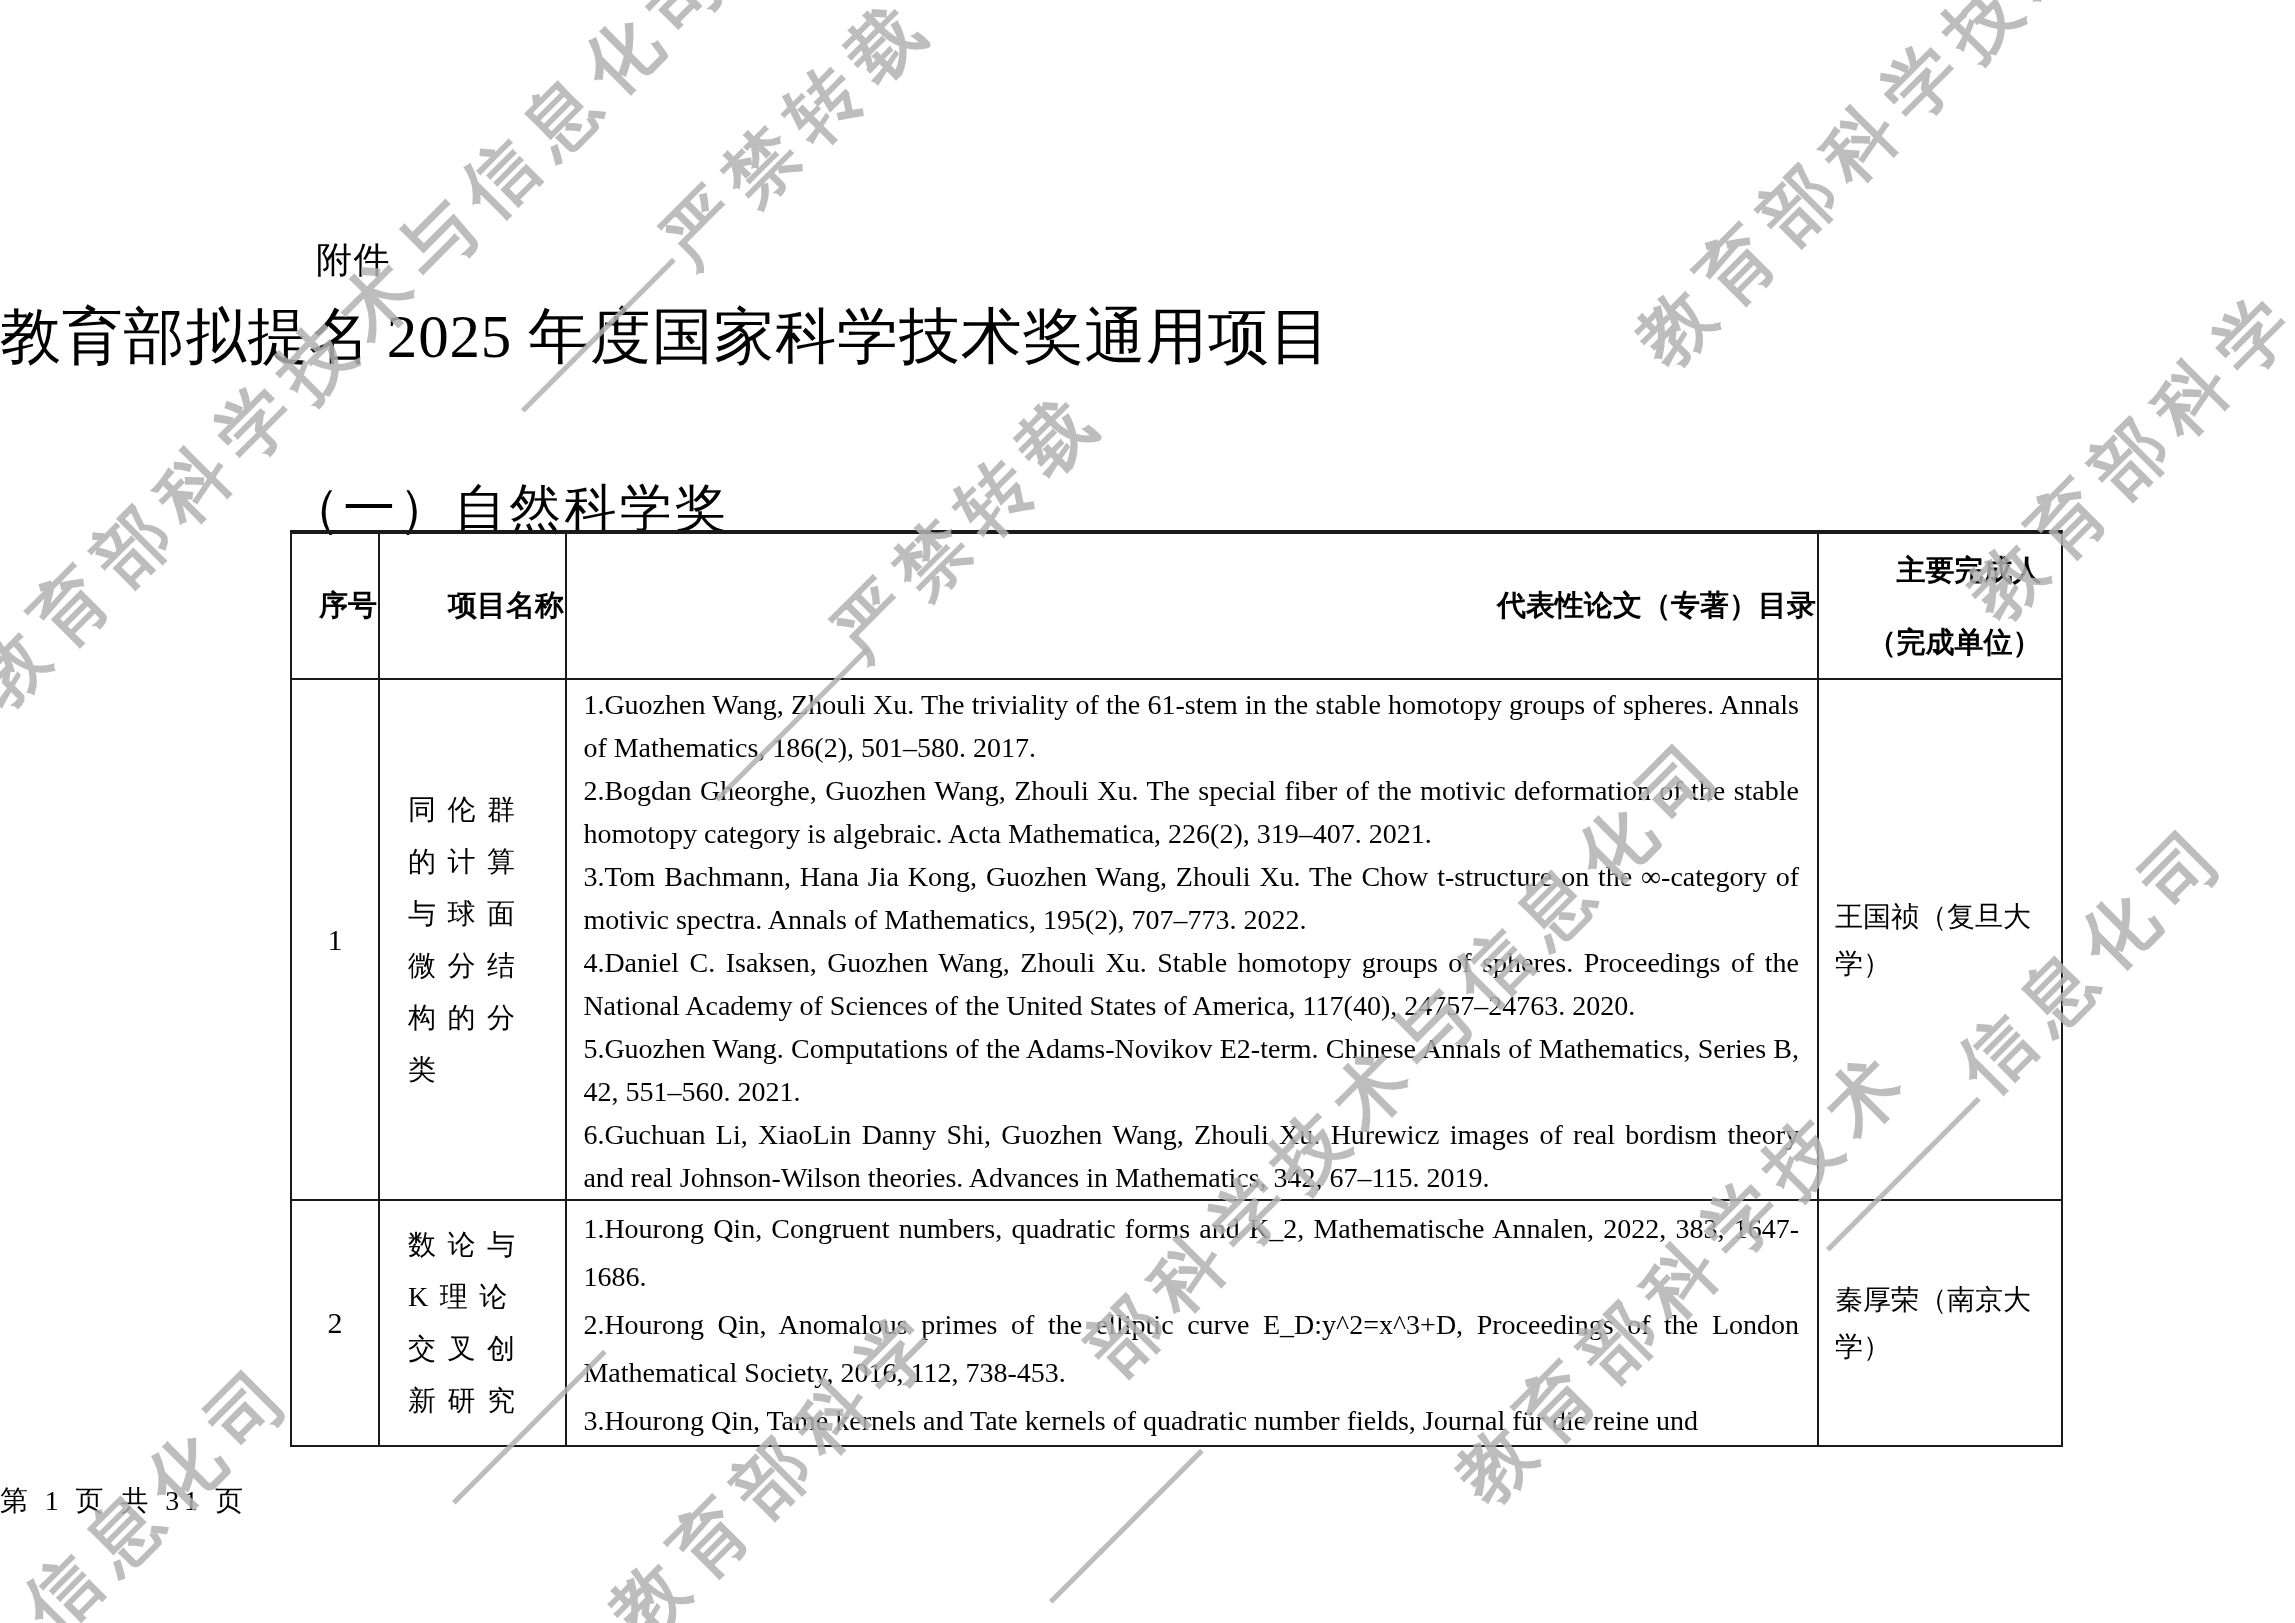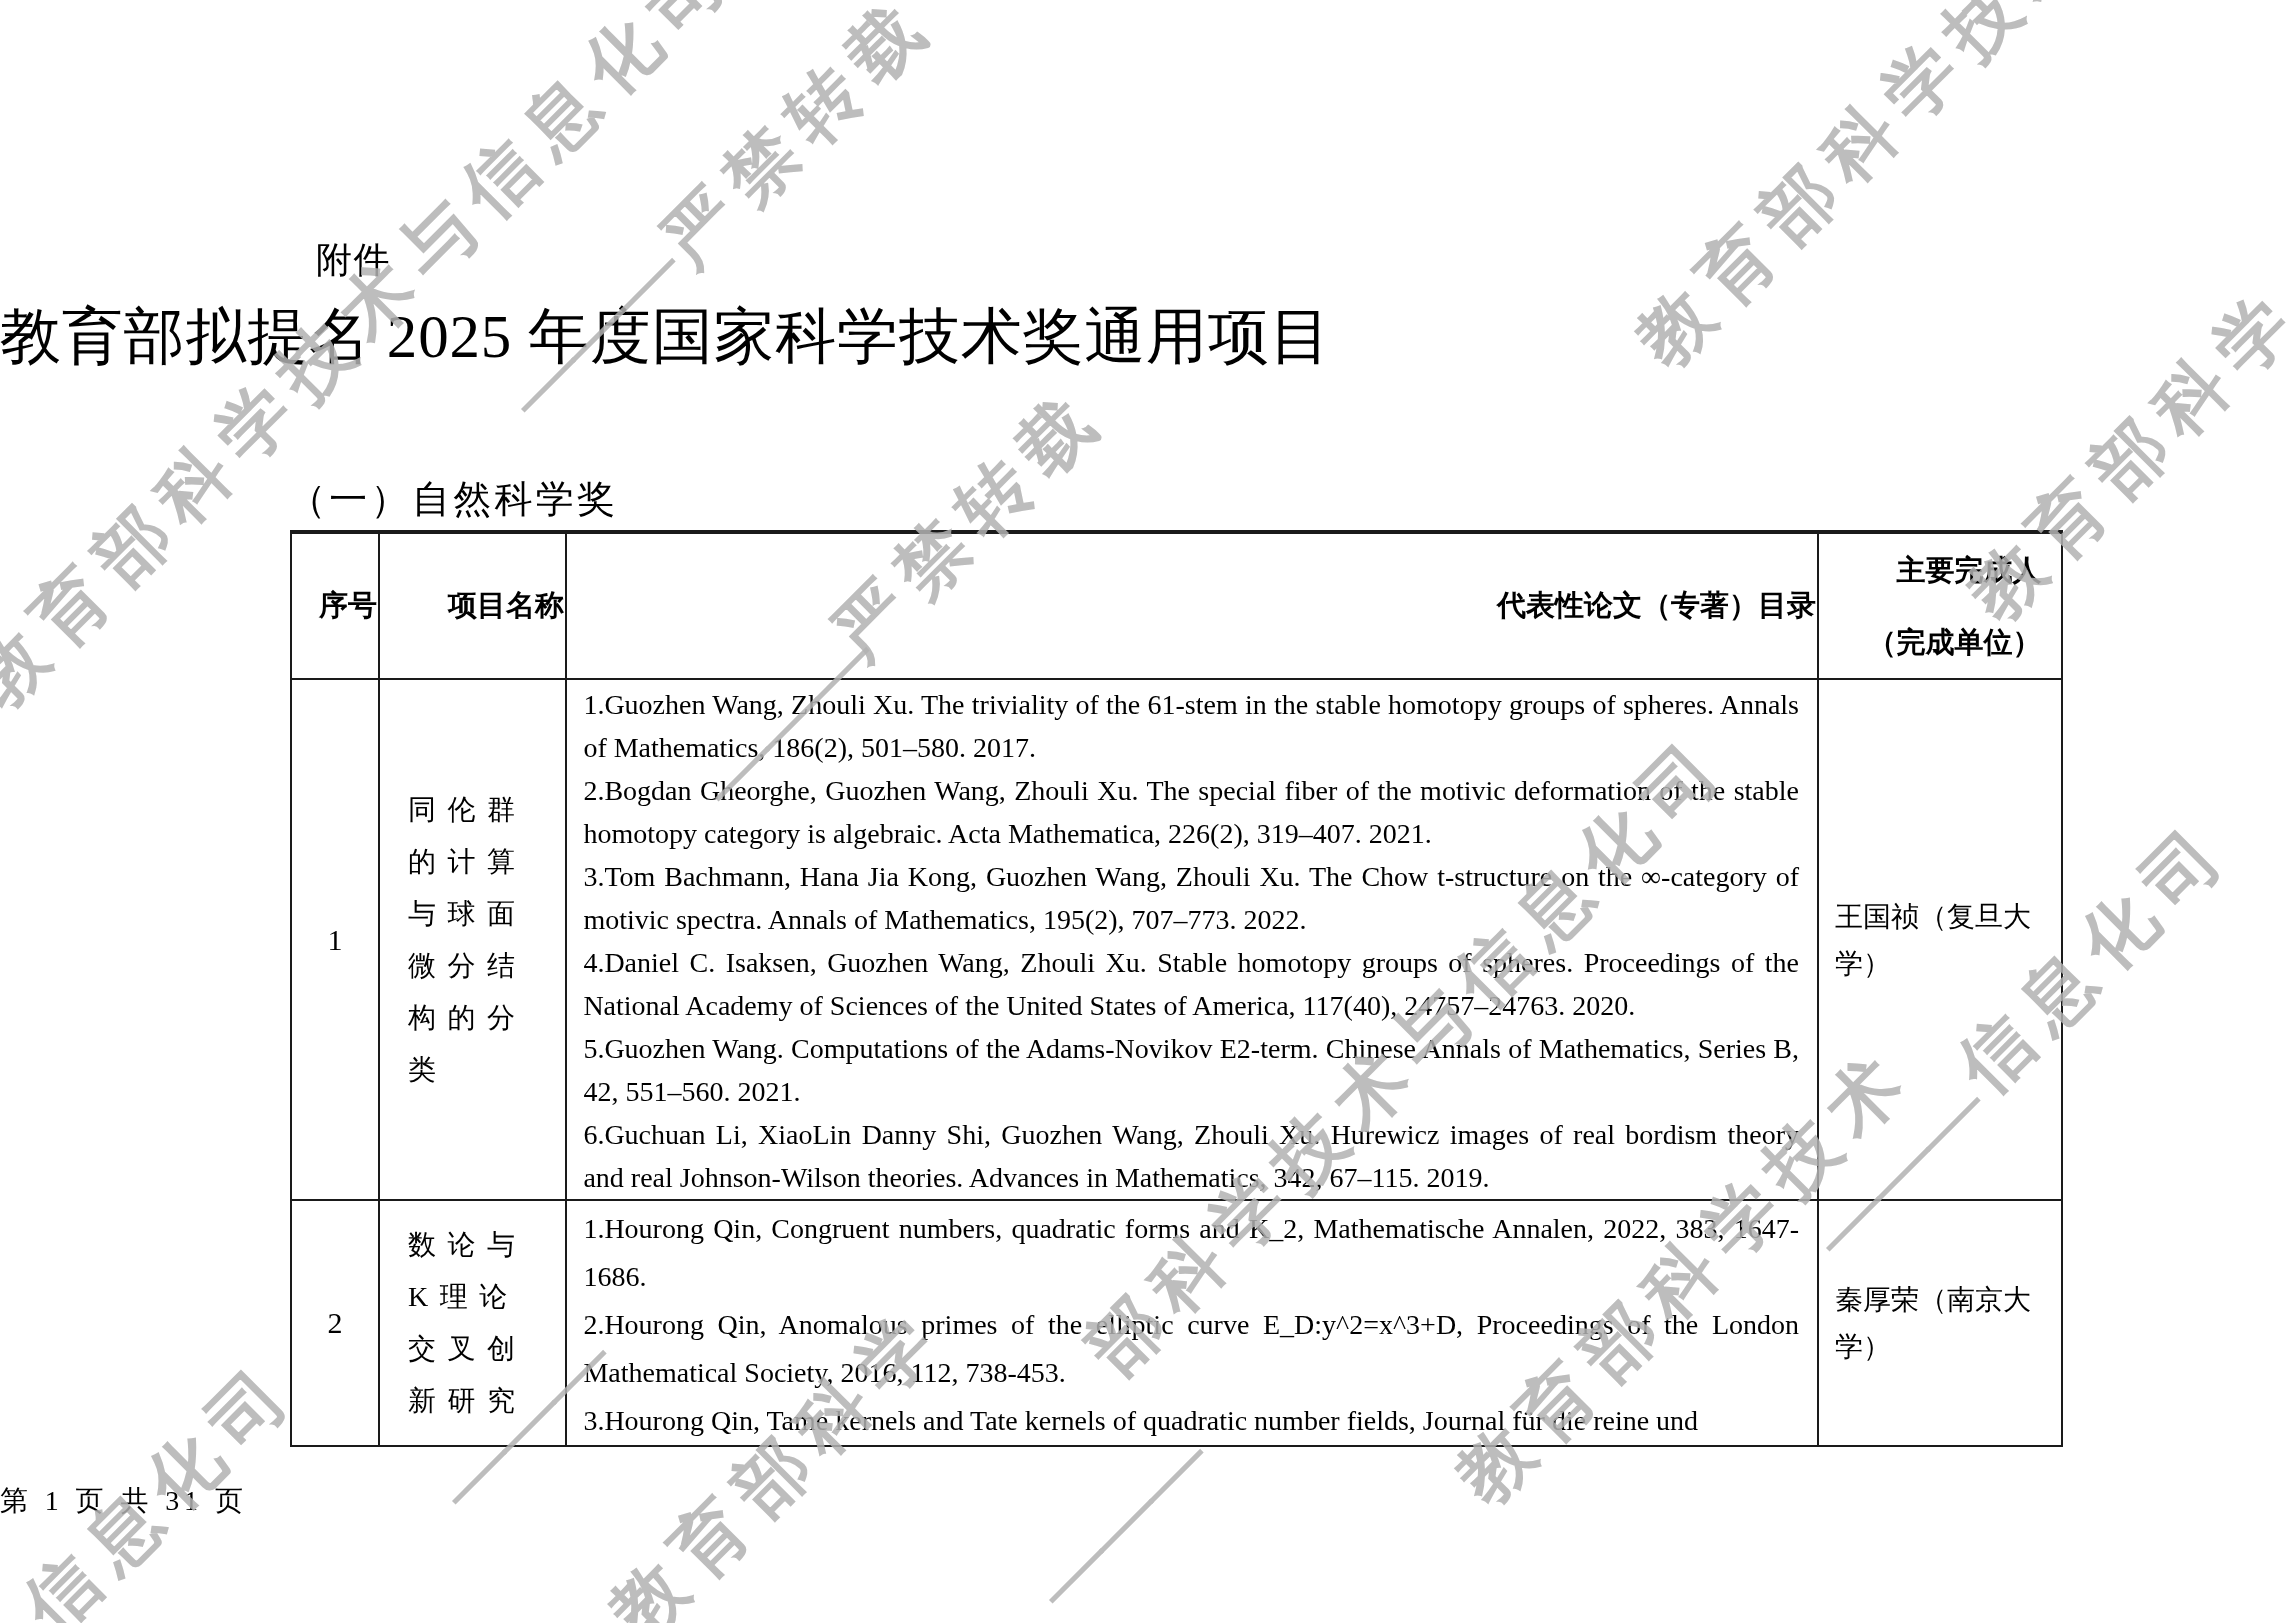--- a/index.html
+++ b/index.html
@@ -15,21 +15,21 @@
     position:absolute;left:272px;top:236px;
     font-size:36px;letter-spacing:1.6px;margin-left:44px;
   }
   .doc-title{
     position:absolute;left:0;right:0;top:296px;
     font-size:61px;font-weight:400;letter-spacing:0.8px;
     white-space:nowrap;
   }
   .section-heading{
     position:absolute;left:288px;top:474px;
-    font-size:38px;letter-spacing:3.3px;
+    font-size:52px;letter-spacing:3.3px;
   }
   table.awards{
     position:absolute;left:290px;top:530px;
     width:1771px;
     border-collapse:collapse;
     table-layout:fixed;
   }
   table.awards td{
     border:2.5px solid #1a1a1a;
     vertical-align:middle;

